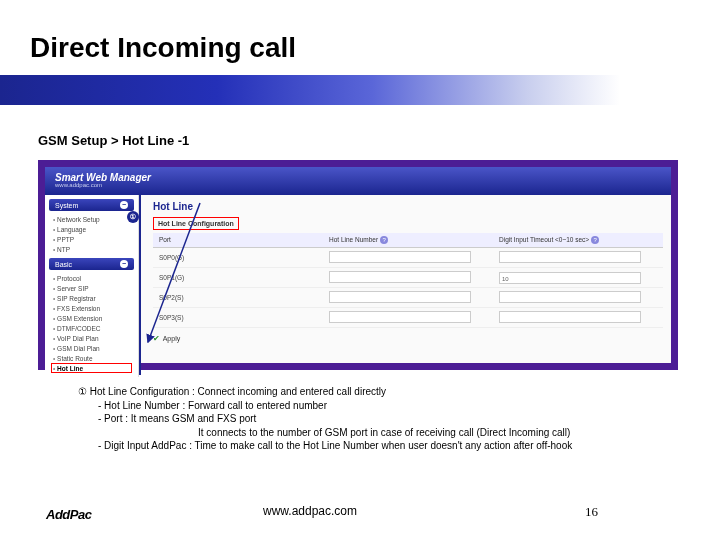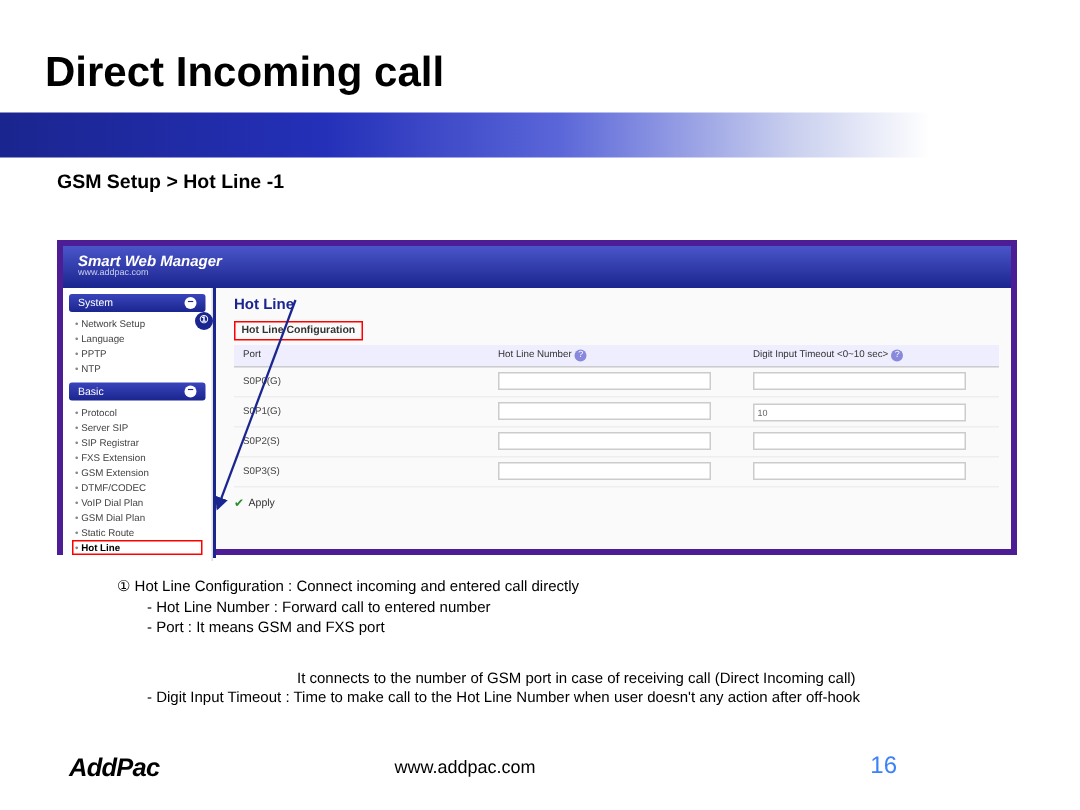--- a/index.html
+++ b/index.html
@@ -1,22 +1,22 @@
 <!DOCTYPE html>
 <html><head>
 <meta charset="utf-8">
 <style>
   * { box-sizing: border-box; margin: 0; padding: 0; }
   html, body { width: 720px; height: 540px; font-family: Arial, sans-serif; background: #fff; overflow: hidden; }
   .slide { width: 620px; height: 540px; position: relative; background: #fff; }
   .title-bar { position: relative; height: 100px; }
   .title-text { position: absolute; left: 30px; top: 32px; font-size: 28px; font-weight: bold; color: #000; font-family: Verdana, Arial, sans-serif; }
   .gradient-band { position: absolute; left: 0; right: 0; top: 75px; height: 30px; background: linear-gradient(90deg, #1b258f 0%, #2430b8 35%, #5a66d8 60%, #c8ceee 85%, #ffffff 100%); }
-  .breadcrumb { position: absolute; left: 38px; top: 113px; font-size: 13px; font-weight: bold; color: #000; }
-  .screenshot { position: absolute; left: 38px; top: 160px; width: 640px; height: 210px; background: #fafafa; border: 4px solid #4c1d95; font-size: 7px; color: #555; }
+  .breadcrumb { position: absolute; left: 38px; top: 133px; font-size: 13px; font-weight: bold; color: #000; }
+  .screenshot { position: absolute; left: 38px; top: 160px; width: 640px; height: 210px; background: #fafafa; border: 7px solid #4c1d95; font-size: 7px; color: #555; }
   .swm-header { height: 28px; background: linear-gradient(#4a55c8,#1b258f); color: #fff; padding: 5px 10px; font-weight: bold; font-style: italic; font-size: 10px; }
   .swm-sub { font-size: 6px; font-weight: normal; font-style: normal; color: #c8ceee; display:block; margin-top:-1px;}
   .swm-body { display: flex; height: 182px; }
   .sidebar { width: 105px; background: #fff; border-right: 1px solid #ddd; padding: 4px; }
   .sb-section { background: linear-gradient(#3a45bc,#1b258f); color: #fff; padding: 2px 6px; font-size: 7px; border-radius: 2px; margin-bottom: 3px; display:flex; justify-content:space-between; align-items:center;}
   .sb-minus { width: 8px; height: 8px; border-radius: 50%; background: #fff; color: #1b258f; font-size: 7px; line-height: 8px; text-align: center; font-weight:bold;}
   .sb-items { list-style: none; padding: 0 2px 4px 2px; }
   .sb-items li { font-size: 6.5px; color: #444; padding: 1.5px 2px; }
   .sb-items li::before { content: "• "; color: #888; }
   .hotline-active { outline: 1.5px solid #f00; outline-offset: -1px; color:#000 !important; font-weight:bold;}
@@ -30,24 +30,24 @@
   .grid-header > div { padding: 3px 6px; font-size: 6.5px; color: #333; flex: 1; }
   .grid-row { display: flex; border-bottom: 1px solid #eee; height: 20px; align-items:center; }
   .grid-row > div { padding: 2px 6px; font-size: 6.5px; color: #444; flex: 1; }
   .cell-input { height: 12px; width: 90%; border: 1px solid #ccc; background: #fff; display: inline-block; font-size:6px; padding:0 2px; line-height:12px; color:#666;}
   .apply-row { margin: 6px 0 0 6px; display:flex; align-items:center; gap:3px;}
   .check { color: #2a8f2a; font-size: 8px; }
   .apply { font-size: 7px; color: #333; }
   .arrow { position: absolute; pointer-events: none; }
   .notes { position: absolute; left: 78px; top: 385px; width: 600px; font-size: 10px; color: #000; line-height: 1.35; }
   .notes .indent { padding-left: 20px; display:block;}
-  .notes .indent2 { padding-left: 120px; display:block;margin-top:20px;}
-  .footer-logo { position: absolute; left: 46px; bottom: 18px; font-size: 17px; font-weight: bold; font-style: italic; color: #000; letter-spacing:-0.5px;}
+  .notes .indent2 { padding-left: 120px; display:block;}
+  .footer-logo { position: absolute; left: 46px; bottom: 18px; font-size: 13px; font-weight: bold; font-style: italic; color: #000; letter-spacing:-0.5px;}
   .footer-url { position: absolute; left: 0; right: 0; bottom: 22px; text-align: center; font-size: 12px; color: #000; }
-  .footer-page { position: absolute; right: 22px; bottom: 20px; font-size: 16px; color: #3b82f6; }
+  .footer-page { position: absolute; right: 22px; bottom: 20px; font-size: 13px; color: #000000; font-family: Liberation Serif, serif; }
   .qmark { display:inline-block; width:8px; height:8px; border-radius:50%; background:#88d; color:#fff; font-size:6px; text-align:center; line-height:8px; margin-left:2px;}
 </style>
 </head>
 <body>
 
 <div class="slide">
   <div class="title-bar">
     <div class="title-text">Direct Incoming call</div>
     <div class="gradient-band"></div>
   </div>
@@ -134,19 +134,19 @@
         </defs>
       <line x1="60" y1="6" x2="8" y2="145" stroke="#1b258f" stroke-width="1.5" marker-end="url(#ah)"></line>
     </svg>
   </div>
 
   <div class="notes">
     <span>① Hot Line Configuration : Connect incoming and entered call directly</span><br>
     <span class="indent">- Hot Line Number : Forward call to entered number</span>
     <span class="indent">- Port : It means GSM and FXS port</span>
     <span class="indent2">It connects to the number of GSM port in case of receiving call (Direct Incoming call)</span>
-    <span class="indent">- Digit Input Timeout : Time to make call to the Hot Line Number when user doesn't any action after off-hook</span>
+    <span class="indent">- Digit Input AddPac : Time to make call to the Hot Line Number when user doesn't any action after off-hook</span>
   </div>
 
   <div class="footer-logo">AddPac</div>
   <div class="footer-url">www.addpac.com</div>
   <div class="footer-page">16</div>
 </div>
 
 </body></html>

